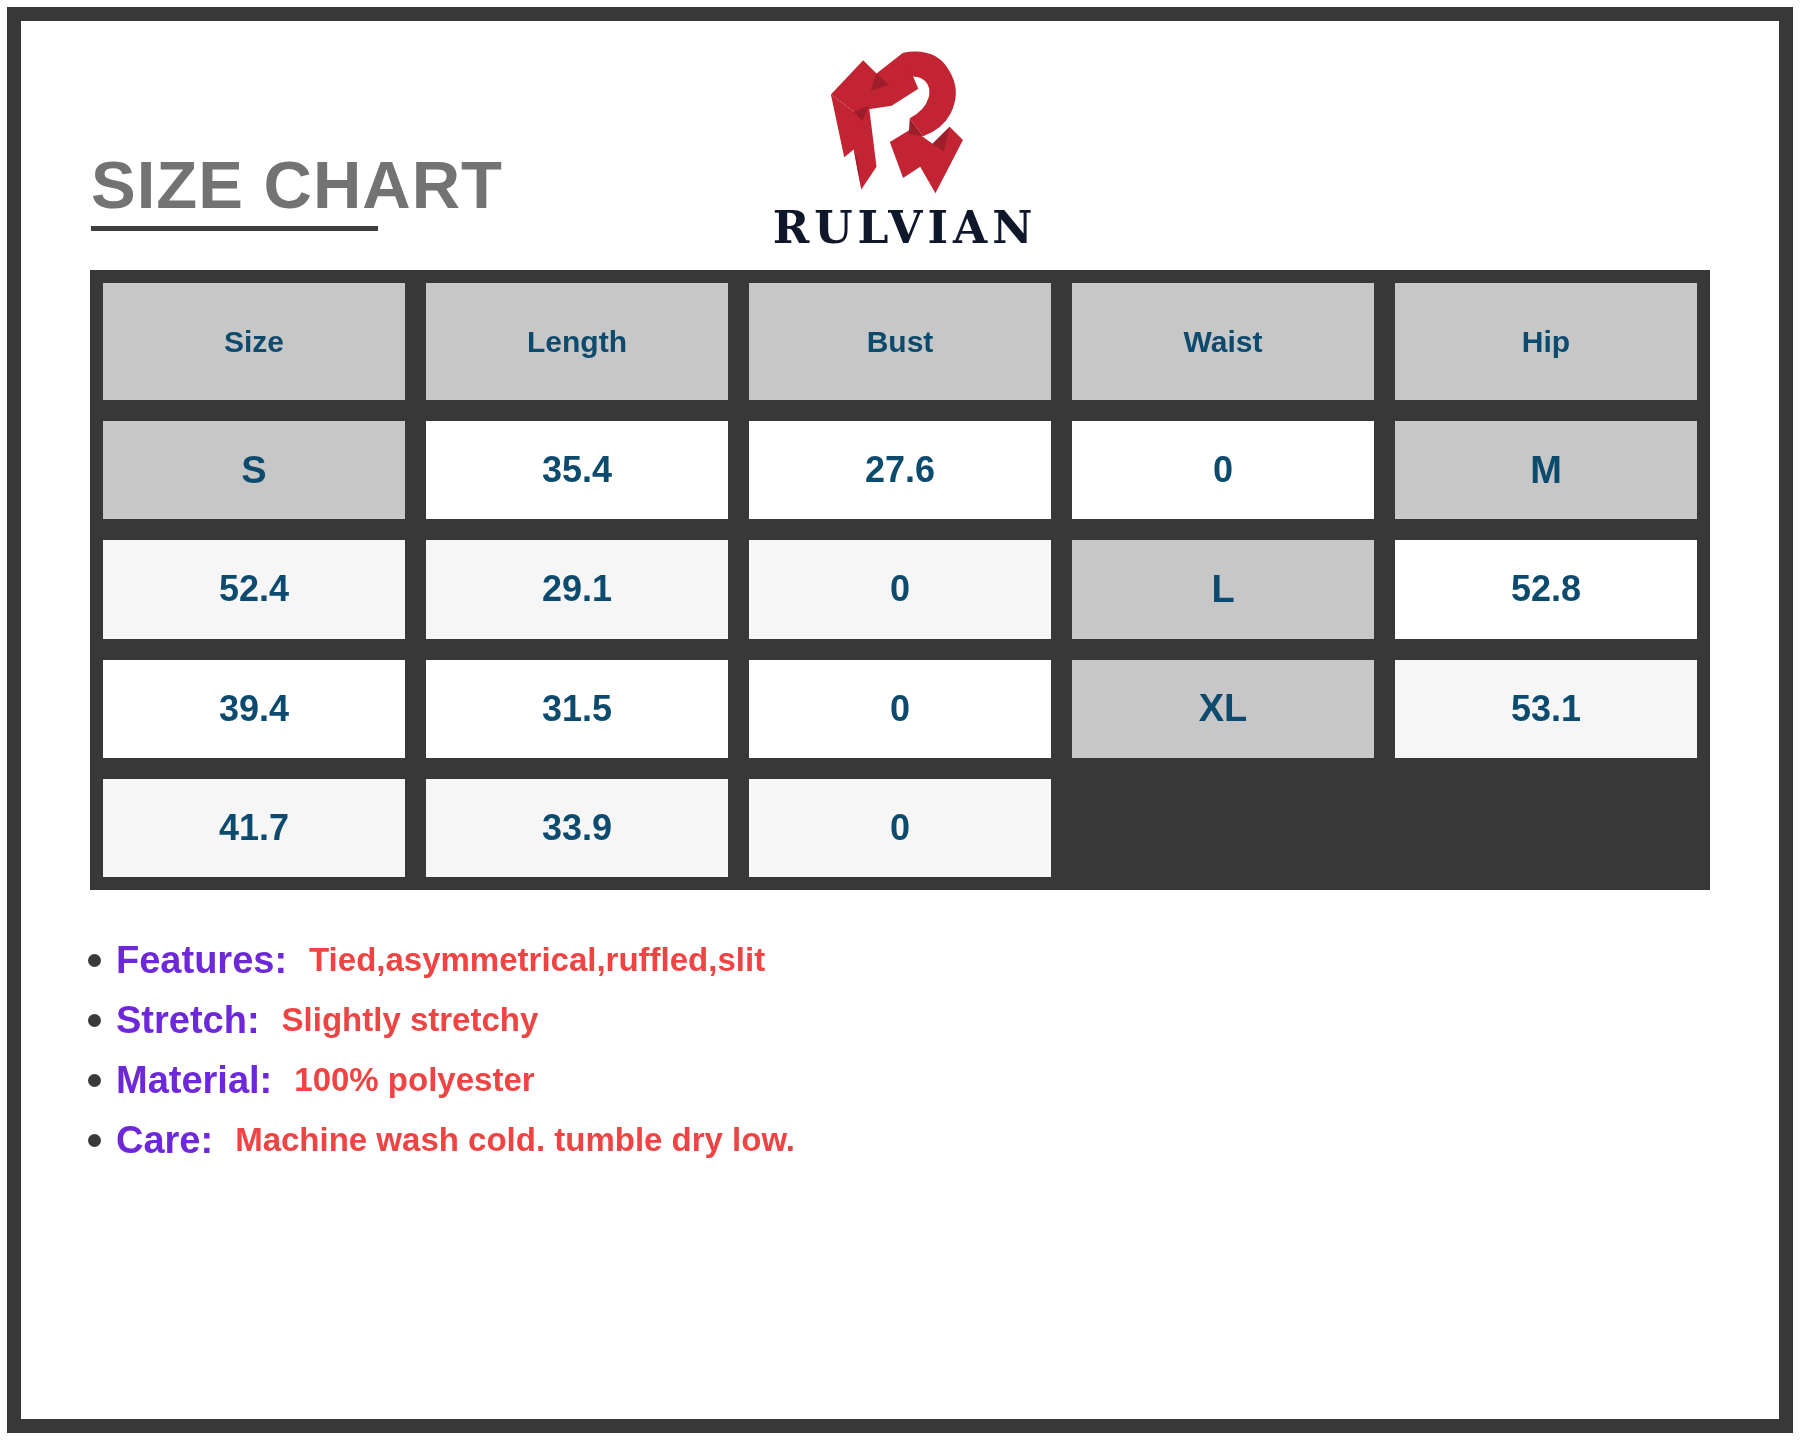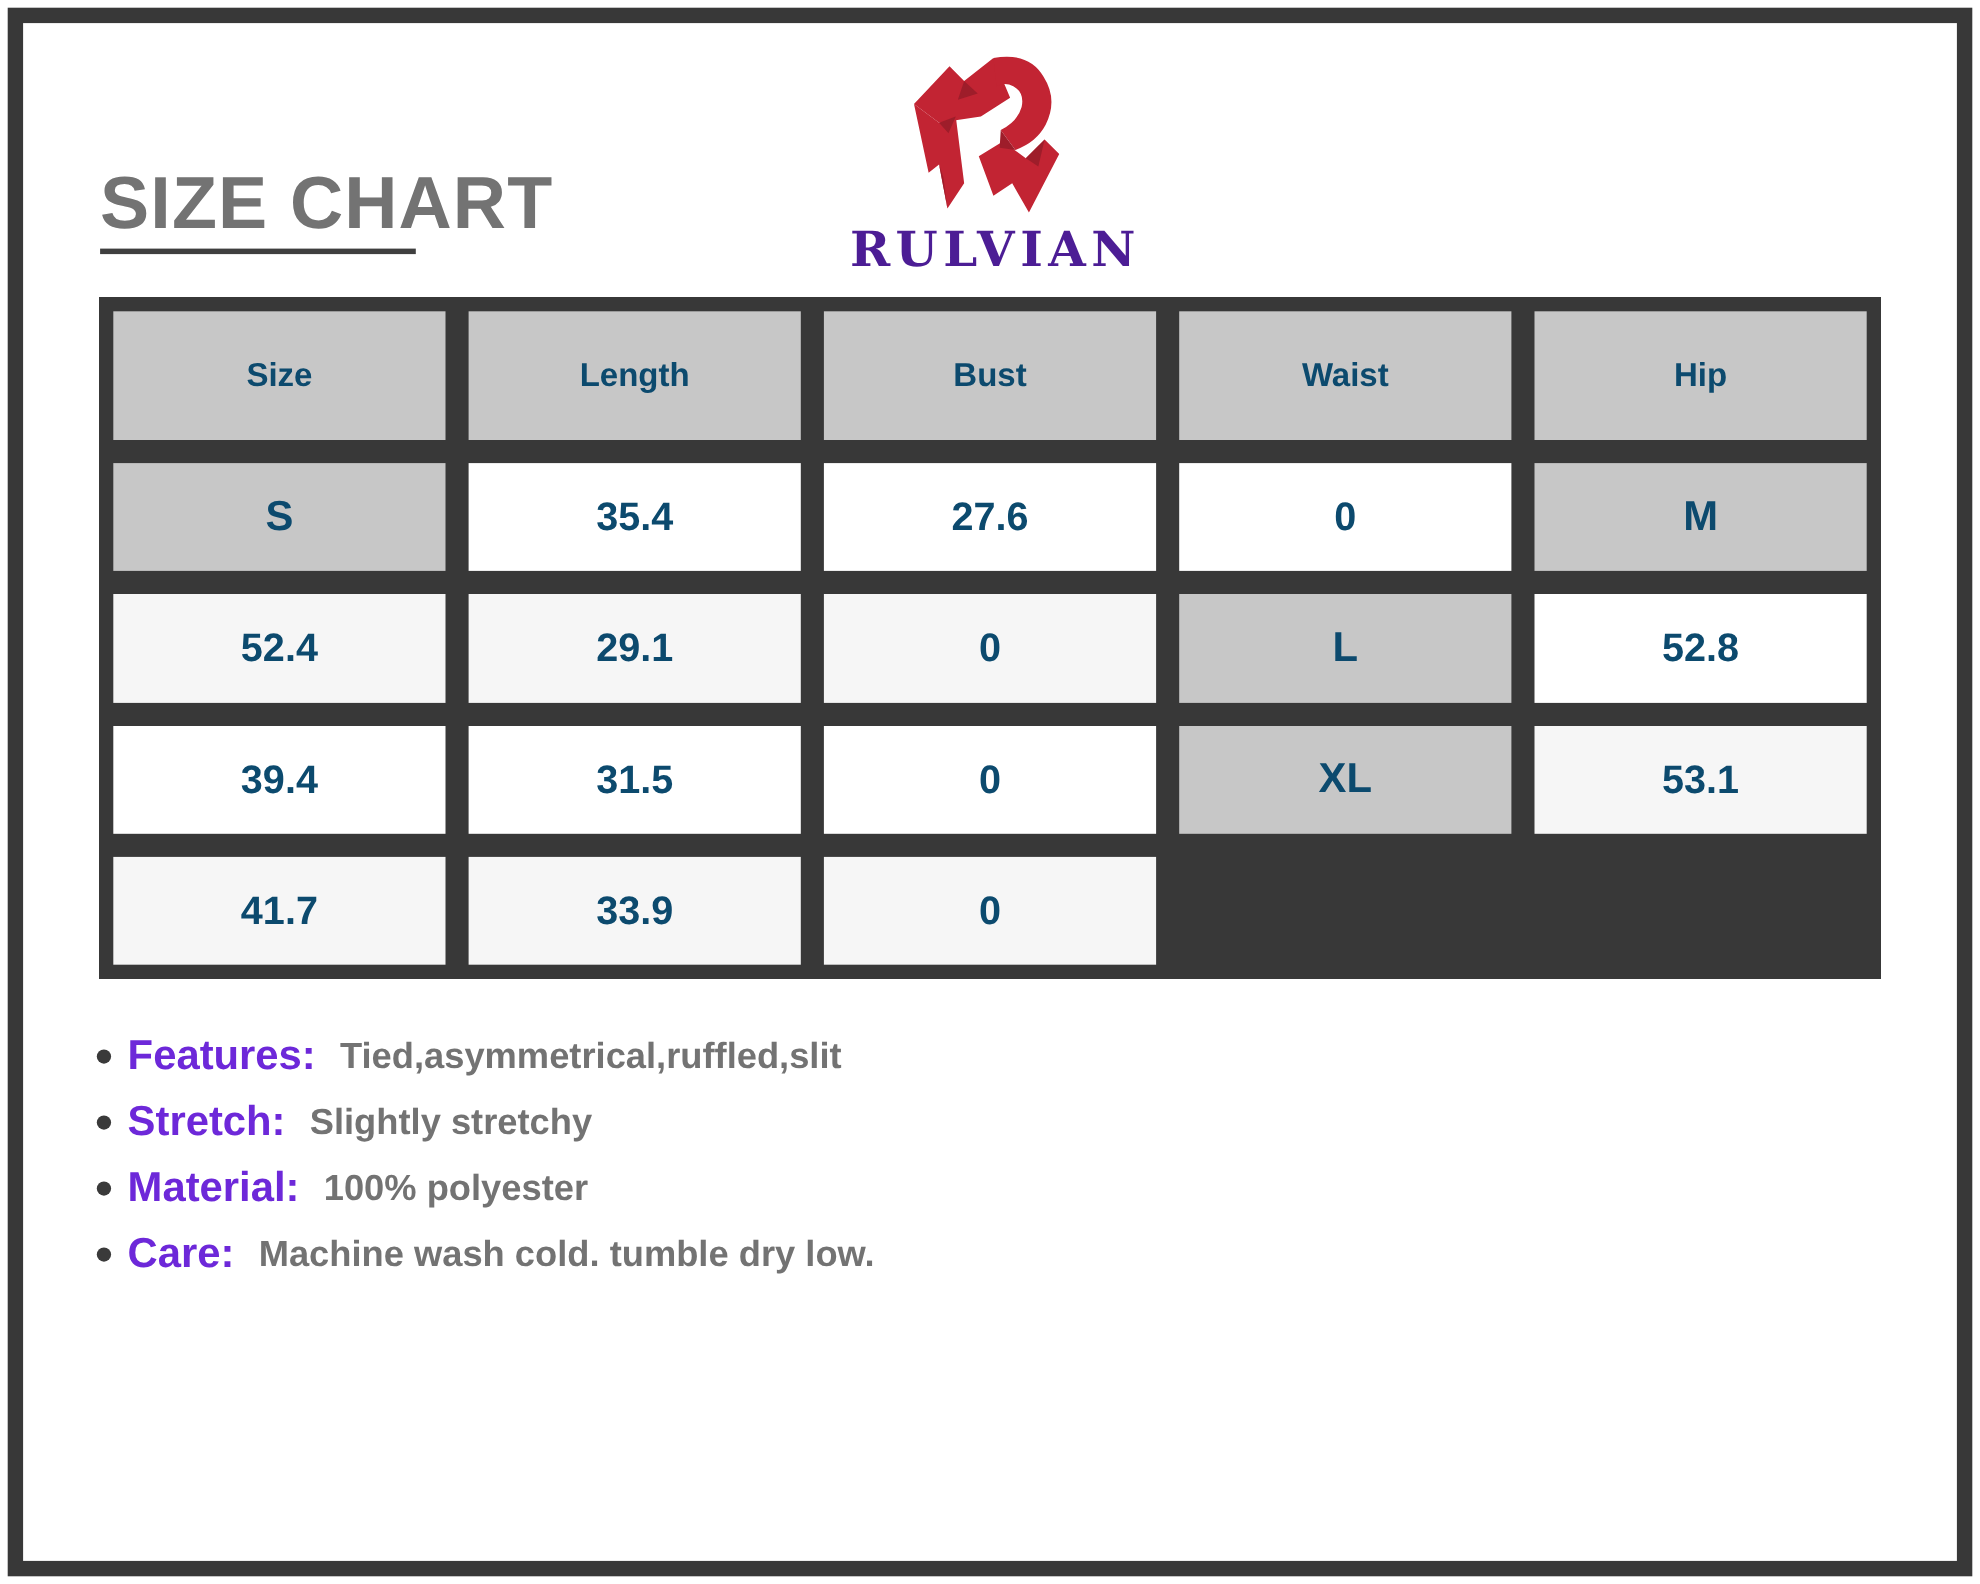--- a/index.html
+++ b/index.html
@@ -8,39 +8,39 @@
   .frame{position:absolute;left:7px;top:7px;right:7px;bottom:7px;
          border:14px solid #383838;pointer-events:none;}
   
   .title{position:absolute;left:91px;top:146px;font-size:67px;font-weight:bold;
          color:#737373;letter-spacing:1px;}
   .title-underline{position:absolute;left:91px;top:226px;width:287px;height:5px;background:#3f3f3f;}
   
   .logo{position:absolute;left:700px;top:48px;width:410px;text-align:center;}
   .logo svg{display:block;margin:0 auto;}
   .wordmark{margin-top:6px;font-family:"DejaVu Serif", serif;font-weight:bold;
-            font-size:44px;letter-spacing:5px;color:#4c1d95;}
+            font-size:44px;letter-spacing:5px;color:#0f172a;}
   
   .size-table{position:absolute;left:90px;top:270px;width:1620px;height:620px;
               background:#383838;box-sizing:border-box;padding:13px;
               display:grid;grid-template-columns:repeat(5,1fr);
               grid-template-rows:117px repeat(4,1fr);gap:21px;}
   .cell{display:flex;align-items:center;justify-content:center;
         font-weight:bold;color:#0c4a6e;}
   .cell.head{background:#c7c7c7;font-size:30px;}
   .cell.size{background:#c7c7c7;font-size:38px;}
   .cell.val{background:#ffffff;font-size:36px;}
   .cell.val.alt{background:#f6f6f6;}
   
   .details{position:absolute;left:88px;top:930px;}
   .detail-item{display:flex;align-items:center;height:60px;}
   .bullet{width:13px;height:13px;border-radius:50%;background:#3a3a3a;
           margin-right:15px;flex:0 0 auto;}
   .detail-label{font-size:38px;font-weight:bold;color:#6d28d9;}
-  .detail-value{font-size:33px;font-weight:bold;color:#737373;margin-left:22px;}
+  .detail-value{font-size:33px;font-weight:bold;color:#ef4444;margin-left:22px;}
 </style>
 </head>
 <body>
 
 <div id="stage">
 
   <div class="frame"></div>
 
   <div class="title">SIZE CHART</div>
   <div class="title-underline"></div>

